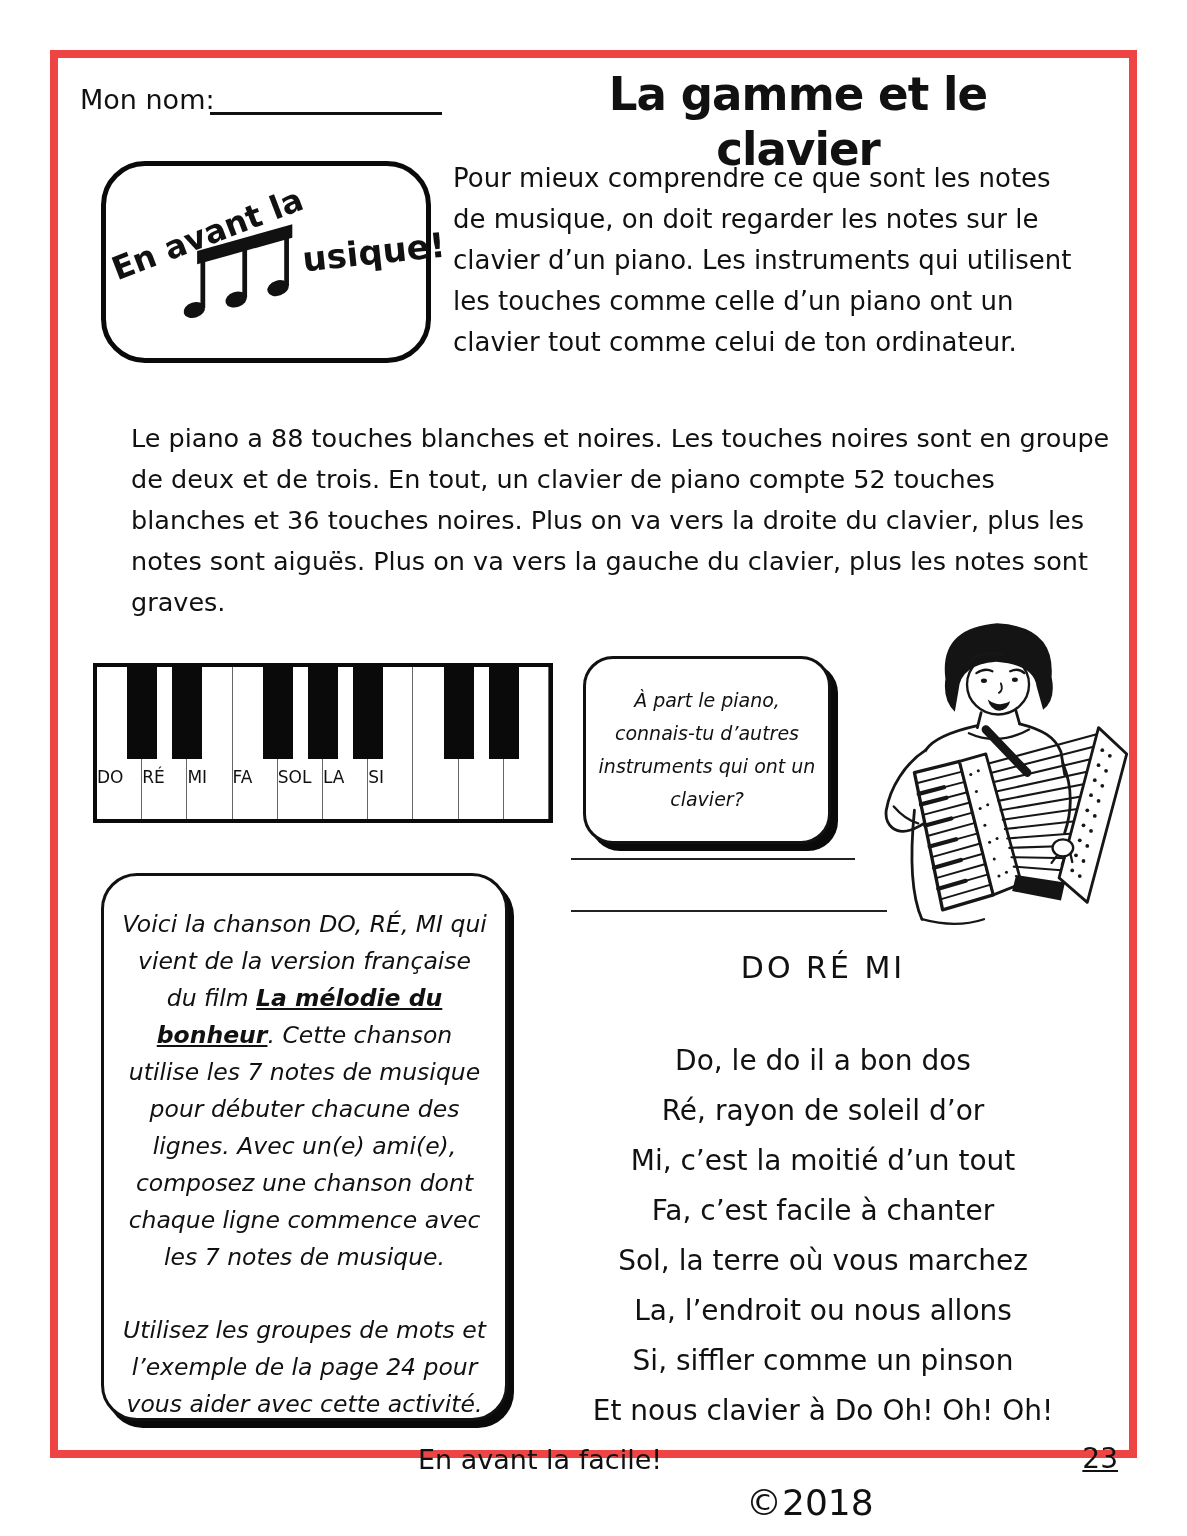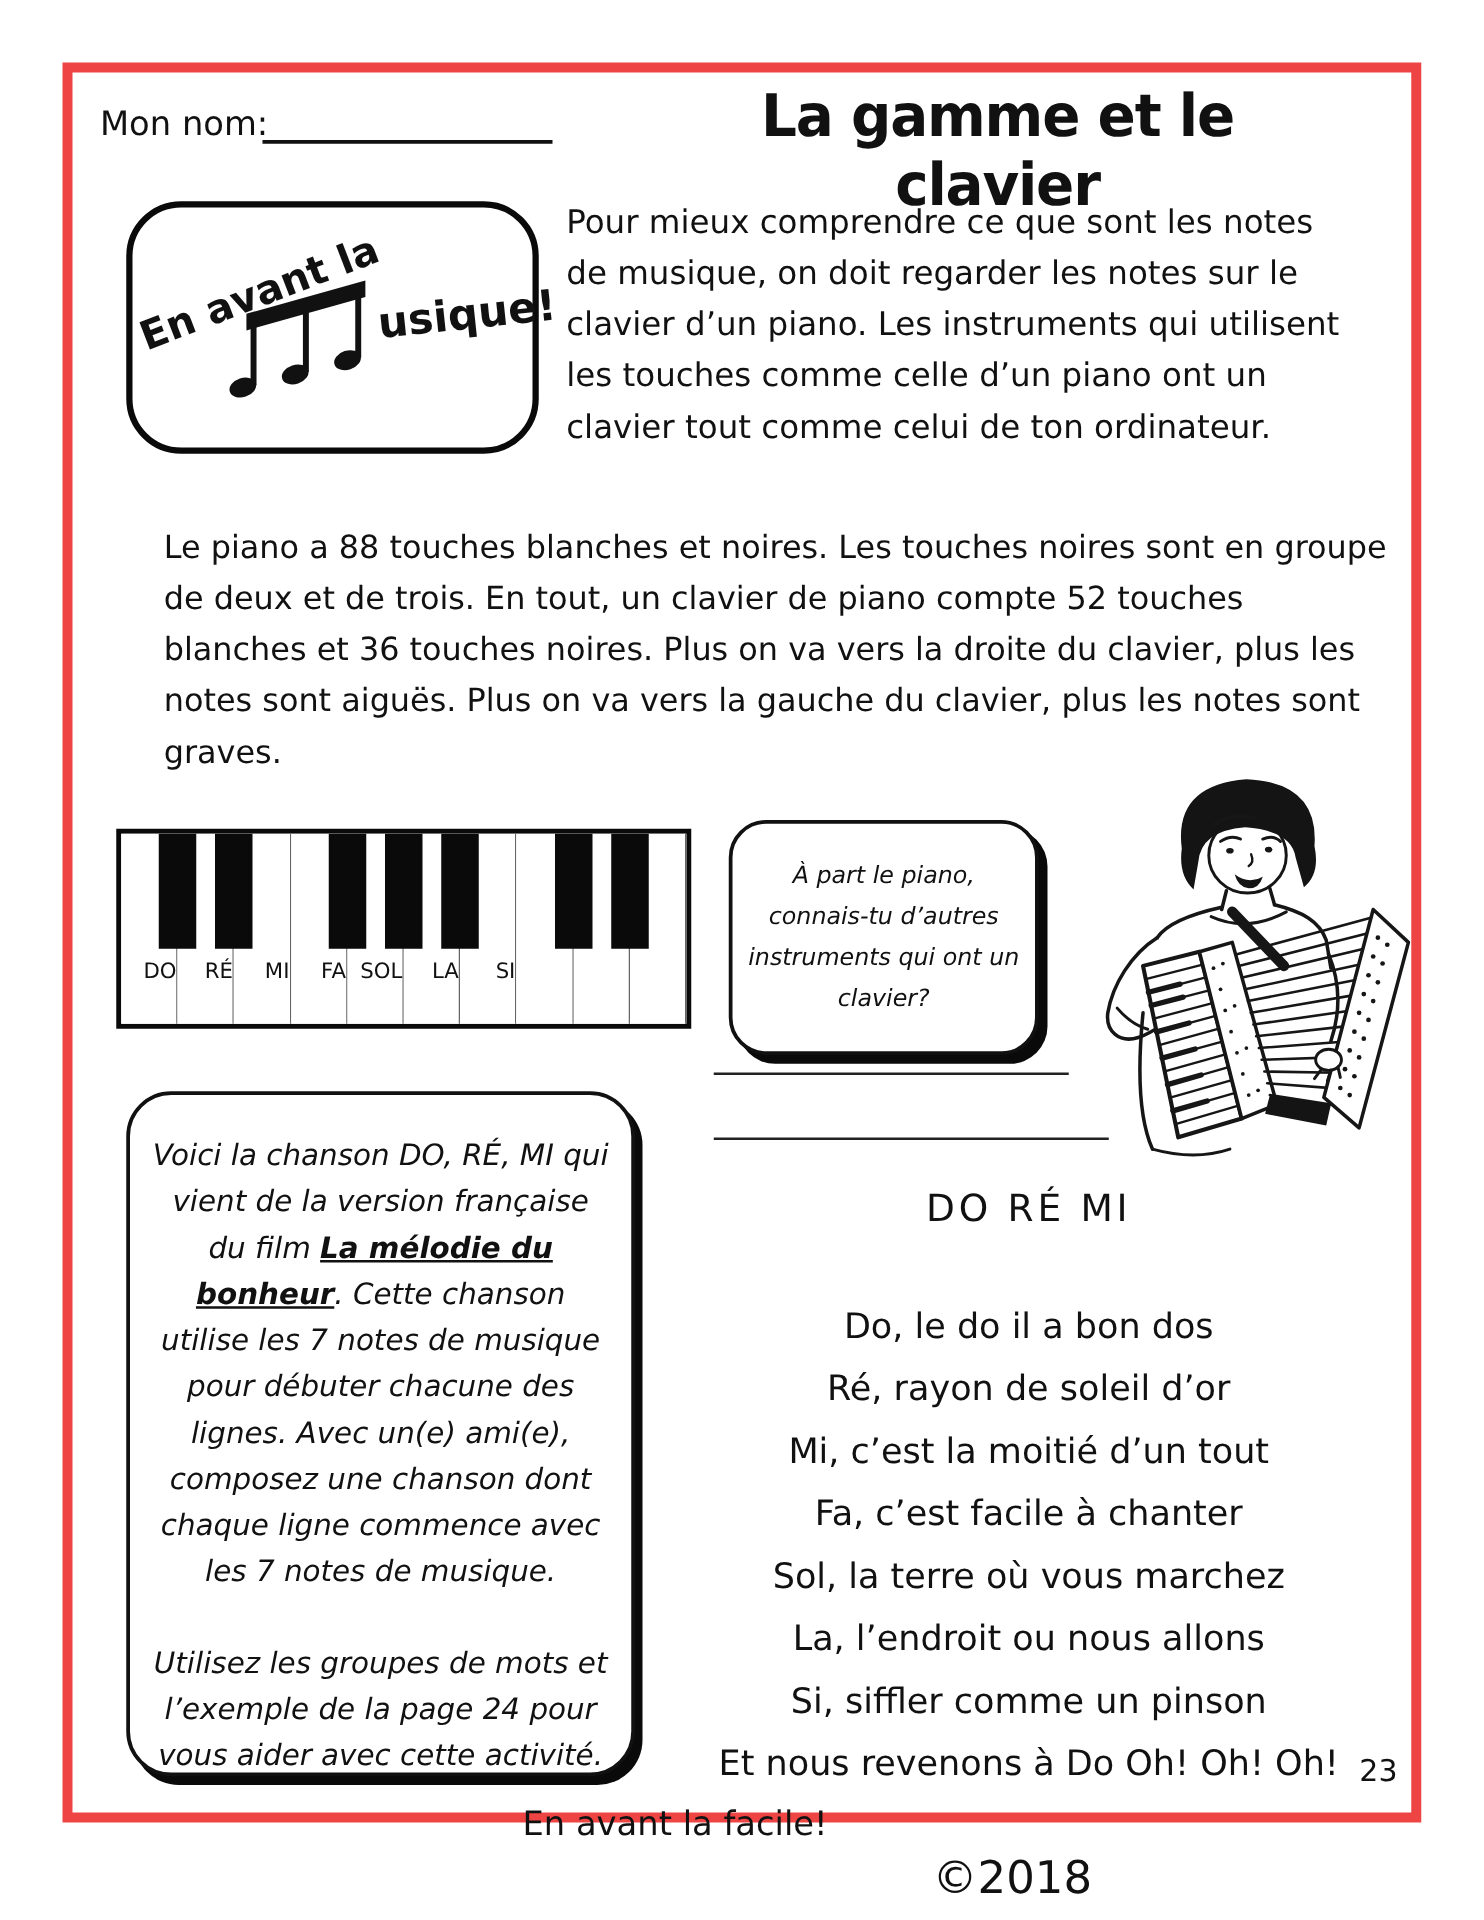--- a/index.html
+++ b/index.html
@@ -18,21 +18,21 @@
   .logo-notes{position:absolute;left:74px;top:52px;}
   .logo-suffix{position:absolute;left:196px;top:66px;font-size:34px;font-weight:700;transform:rotate(-6deg);}
 
   .intro{left:395px;top:100px;width:628px;font-size:26px;line-height:41px;}
   .bodytext{left:73px;top:360px;width:985px;font-size:25.5px;line-height:41px;}
 
   
   .keyboard{left:35px;top:605px;width:460px;height:160px;border:4px solid #0a0a0a;box-sizing:border-box;background:#fff;display:flex;}
   .wkey{position:relative;width:45.2px;height:100%;background:#fff;border-right:1px solid #666;box-sizing:border-box;}
   .wkey:last-child{border-right:none;}
-  .wkey .klabel{position:absolute;left:0;top:100px;width:100%;text-align:right;font-size:17px;letter-spacing:0px;}
+  .wkey .klabel{position:absolute;left:0;top:100px;width:100%;text-align:left;font-size:17px;letter-spacing:0px;}
   .bkey{position:absolute;top:0;width:30px;height:92px;background:#0a0a0a;}
 
   
   .bubble{left:525px;top:598px;width:248px;height:188px;border:3px solid #111;border-radius:30px;background:#fff;box-shadow:7px 7px 0 #0a0a0a;box-sizing:border-box;display:flex;align-items:center;justify-content:center;}
   .bubble-text{font-style:italic;font-size:19px;line-height:33px;text-align:center;padding:0 12px;}
 
   .answer-line{height:2px;background:#222;}
   .line1{left:513px;top:800px;width:284px;}
   .line2{left:513px;top:852px;width:316px;}
 
@@ -42,21 +42,21 @@
   .song-box .tip{margin-top:36px;}
   .film-title{font-weight:700;text-decoration:underline;}
 
   .song-title{left:505px;top:892px;width:520px;text-align:center;font-size:30px;letter-spacing:3px;}
   .lyrics{left:495px;top:978px;width:540px;text-align:center;font-size:28px;line-height:50px;}
   .lyrics div{white-space:nowrap;}
 
   
   .footer-brand{left:360px;top:1386px;font-size:27px;}
   .footer-copy{left:688px;top:1424px;font-size:36px;}
-  .footer-page{left:1010px;top:1345px;width:50px;text-align:right;font-size:24px;}
+  .footer-page{left:1010px;top:1384px;width:50px;text-align:right;font-size:28px;text-decoration:underline;}
 
   .accordion-wrap{left:770px;top:545px;width:310px;height:330px;}
   svg{display:block;}
 </style>
 </head>
 <body>
 
 <div class="sheet">
 
   <span class="abs name-label">Mon nom:</span>
@@ -244,20 +244,20 @@
 
   <div class="abs song-title">DO RÉ MI</div>
   <div class="abs lyrics">
     <div>Do, le do il a bon dos</div>
     <div>Ré, rayon de soleil d’or</div>
     <div>Mi, c’est la moitié d’un tout</div>
     <div>Fa, c’est facile à chanter</div>
     <div>Sol, la terre où vous marchez</div>
     <div>La, l’endroit ou nous allons</div>
     <div>Si, siffler comme un pinson</div>
-    <div>Et nous revenons à Do Oh! Oh! Oh!</div>
+    <div>Et nous clavier à Do Oh! Oh! Oh!</div>
   </div>
 
   <span class="abs footer-brand">En avant la facile!</span>
   <span class="abs footer-copy">©2018</span>
   <span class="abs footer-page">23</span>
 
 </div>
 
 </body></html>

